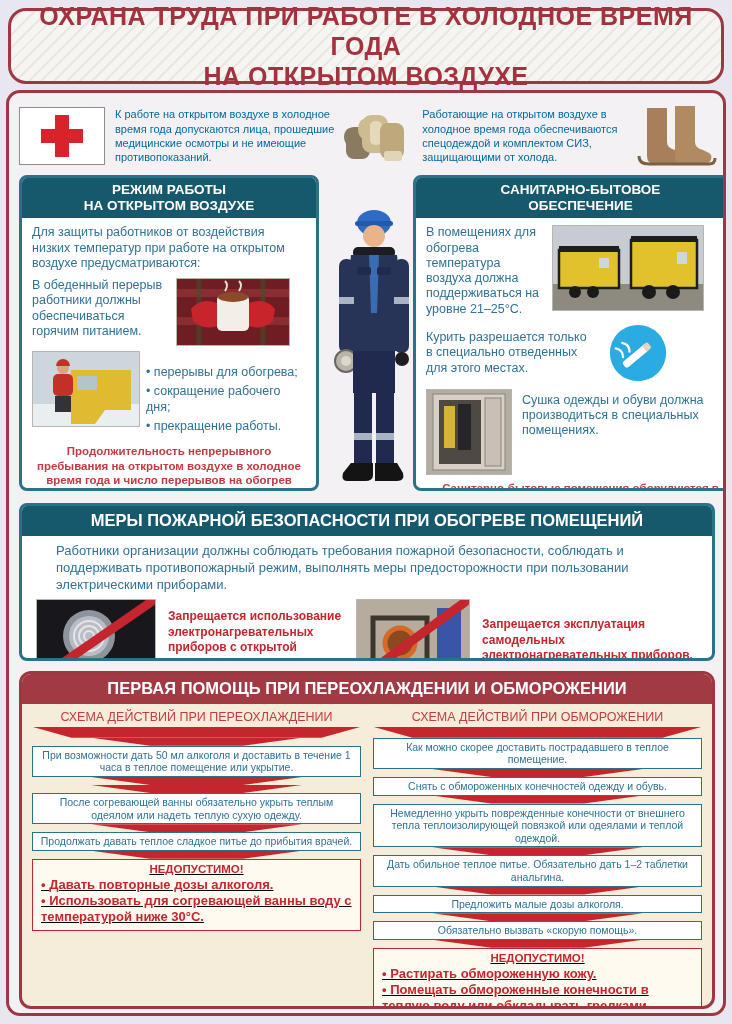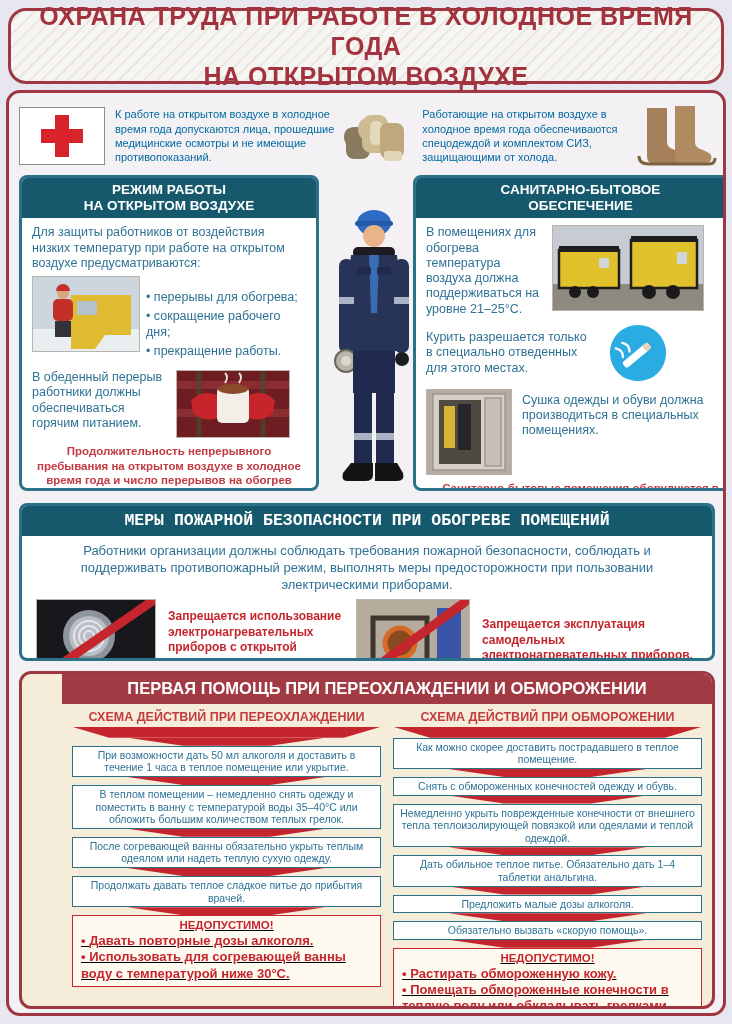--- a/index.html
+++ b/index.html
@@ -42,34 +42,34 @@
   .row{display:flex;align-items:flex-start;}
   .bullets{list-style:none;margin:14px 0 0 6px;padding:0;}
   .bullets li{margin:0 0 4px 0;}
   .bullets li:before{content:"• ";color:#2f7295;}
   .red-note{color:#c23b42;font-weight:bold;font-size:11.5px;line-height:1.25;text-align:center;margin-top:6px;}
   .photo{border:1px solid #b9b4ae;display:block;flex:0 0 auto;}
   
   .worker-wrap{position:absolute;left:300px;top:108px;width:130px;height:290px;z-index:5;}
   
   .panel-fire{left:10px;top:410px;width:696px;height:158px;}
-  .fire-header{font-size:16.5px;padding:5px 2px;font-family:Liberation Mono, monospace;}
-  .fire-intro{color:#2f7295;font-size:13px;line-height:1.3;text-align:center;margin:7px 34px 6px;}
+  .fire-header{font-size:16.5px;padding:5px 2px;}
+  .fire-intro{color:#2f7295;font-size:13px;line-height:1.3;text-align:left;margin:7px 34px 6px;}
   .fire-row{display:flex;justify-content:space-around;align-items:center;padding:0 14px;}
   .fire-item{display:flex;align-items:center;}
   .fire-ban{color:#c5262e;font-weight:bold;font-size:12px;line-height:1.3;margin-left:12px;}
   .fire-ban.one{width:188px;}
   .fire-ban.two{width:226px;}
   
   .panel-aid{position:absolute;left:10px;top:578px;width:696px;height:338px;box-sizing:border-box;
-    background:#f6ecda;border:3px solid #9e3742;border-radius:12px;overflow:hidden;padding-left:40px;}
+    background:#f6ecda;border:3px solid #9e3742;border-radius:12px;overflow:hidden;}
   .aid-header{background:#a23a44;color:#fff;font-weight:bold;text-align:center;font-size:16.5px;line-height:1.2;padding:5px 2px;}
   .aid-cols{display:flex;gap:12px;padding:3px 10px 8px;}
   .aid-col{flex:1;display:flex;flex-direction:column;}
-  .aid-col-title{color:#c23b42;font-weight:bold;font-size:12.5px;text-align:center;margin:3px 0 3px;}
+  .aid-col-title{color:#c23b42;font-weight:normal;font-size:12.5px;text-align:center;margin:3px 0 3px;}
   .banner-arrow{height:11px;background:#c5262e;clip-path:polygon(0 0,100% 0,88% 100%,12% 100%);flex:0 0 auto;}
   .step{background:#fff;border:1.5px solid #2b7188;color:#2f7295;font-size:10.5px;line-height:1.2;
     text-align:center;padding:2px 6px;flex:0 0 auto;}
   .step-arrow{height:8px;width:64%;margin:0 auto;background:#c5262e;clip-path:polygon(0 0,100% 0,72% 100%,28% 100%);flex:0 0 auto;}
   .ned-box{border:1.5px solid #c5262e;background:#fffaf0;padding:2px 8px 4px;text-decoration:underline;}
   .ned-title{color:#c5262e;font-weight:bold;font-size:11.5px;text-align:center;margin:1px 0 2px;}
   .ned-list{list-style:none;margin:0;padding:0;}
   .ned-list li{color:#c5262e;font-weight:bold;font-size:13px;line-height:1.25;}
   .ned-list li:before{content:"• ";}
 </style>
@@ -105,49 +105,49 @@
     </svg>
   </div>
 
   <div class="tpanel panel-left">
     <div class="tpanel-header">
       <div>РЕЖИМ РАБОТЫ</div>
       <div>НА ОТКРЫТОМ ВОЗДУХЕ</div>
     </div>
     <div class="tpanel-body">
       <div>Для защиты работников от воздействия низких температур при работе на открытом воздухе предусматриваются:</div>
-      <div class="row" style="margin-top:5px;">
-        <svg class="photo" width="106" height="74" viewBox="0 0 106 74">
-          <rect width="106" height="74" fill="#ccd6dc"></rect>
-          <rect y="52" width="106" height="22" fill="#e9eef1"></rect>
-          <path d="M38 18 h60 v40 h-26 l-10 14 h-24 z" fill="#e0ba30"></path>
-          <rect x="44" y="24" width="20" height="14" fill="#b5c3cc"></rect>
-          <circle cx="30" cy="16" r="6" fill="#d9a57f"></circle>
-          <path d="M23 14 a7 7 0 0 1 14 0 z" fill="#c23028"></path>
-          <rect x="20" y="22" width="20" height="22" rx="5" fill="#c23028"></rect>
-          <rect x="22" y="44" width="16" height="16" fill="#33323a"></rect>
-        </svg>
-        <ul class="bullets">
-          <li>перерывы для обогрева;</li>
-          <li>сокращение рабочего дня;</li>
-          <li>прекращение работы.</li>
-        </ul>
-      </div>
       <div class="row" style="margin-top:7px;">
         <div style="width:138px;">В обеденный перерыв работники должны обеспечиваться горячим питанием.</div>
         <svg class="photo" style="margin-left:6px;" width="112" height="66" viewBox="0 0 112 66">
           <rect width="112" height="66" fill="#6e1d22"></rect>
           <path d="M0 14 h112 M0 42 h112" stroke="#8a2d30" stroke-width="8"></path>
           <path d="M22 0 v66 M86 0 v66" stroke="#44502e" stroke-width="5" opacity=".6"></path>
           <path d="M14 30 q10 -12 26 -6 l6 20 q-16 10 -30 -2 z" fill="#c8242c"></path>
           <path d="M98 30 q-10 -12 -26 -6 l-6 20 q16 10 30 -2 z" fill="#c8242c"></path>
           <rect x="40" y="16" width="32" height="36" rx="5" fill="#f3efe8"></rect>
           <ellipse cx="56" cy="18" rx="15" ry="5" fill="#8a4b2a"></ellipse>
           <path d="M48 12 q4 -6 0 -10 M62 12 q4 -6 0 -10" stroke="#e8e2da" stroke-width="2" fill="none"></path>
         </svg>
+      </div>
+      <div class="row" style="margin-top:5px;">
+        <svg class="photo" width="106" height="74" viewBox="0 0 106 74">
+          <rect width="106" height="74" fill="#ccd6dc"></rect>
+          <rect y="52" width="106" height="22" fill="#e9eef1"></rect>
+          <path d="M38 18 h60 v40 h-26 l-10 14 h-24 z" fill="#e0ba30"></path>
+          <rect x="44" y="24" width="20" height="14" fill="#b5c3cc"></rect>
+          <circle cx="30" cy="16" r="6" fill="#d9a57f"></circle>
+          <path d="M23 14 a7 7 0 0 1 14 0 z" fill="#c23028"></path>
+          <rect x="20" y="22" width="20" height="22" rx="5" fill="#c23028"></rect>
+          <rect x="22" y="44" width="16" height="16" fill="#33323a"></rect>
+        </svg>
+        <ul class="bullets">
+          <li>перерывы для обогрева;</li>
+          <li>сокращение рабочего дня;</li>
+          <li>прекращение работы.</li>
+        </ul>
       </div>
       <div class="red-note">Продолжительность непрерывного пребывания на открытом воздухе в холодное время года и число перерывов на обогрев определяются в зависимости от категории работ и климатического региона.</div>
     </div>
   </div>
 
   <div class="worker-wrap">
     <svg width="130" height="290" viewBox="0 0 130 290">
       <ellipse cx="65" cy="22" rx="17" ry="13" fill="#2e6bc4"></ellipse>
       <rect x="46" y="20" width="38" height="5" rx="2.5" fill="#2458a8"></rect>
       <circle cx="65" cy="35" r="11" fill="#e9b489"></circle>
@@ -255,21 +255,20 @@
   <div class="panel-aid">
     <div class="aid-header">ПЕРВАЯ ПОМОЩЬ ПРИ ПЕРЕОХЛАЖДЕНИИ И ОБМОРОЖЕНИИ</div>
     <div class="aid-cols">
 
       <div class="aid-col">
         <div class="aid-col-title">СХЕМА ДЕЙСТВИЙ ПРИ ПЕРЕОХЛАЖДЕНИИ</div>
         <div class="banner-arrow"></div>
         <div class="step-arrow"></div>
         <div class="step">При возможности дать 50 мл алкоголя и доставить в течение 1 часа в теплое помещение или укрытие.</div>
         <div class="step-arrow"></div>
-        <div class="step">В теплом помещении – немедленно снять одежду и поместить в ванну с температурой воды 35–40°С или обложить большим количеством теплых грелок.</div>
         <div class="step-arrow"></div>
         <div class="step">После согревающей ванны обязательно укрыть теплым одеялом или надеть теплую сухую одежду.</div>
         <div class="step-arrow"></div>
         <div class="step">Продолжать давать теплое сладкое питье до прибытия врачей.</div>
         <div class="step-arrow"></div>
         <div class="ned-box">
           <div class="ned-title">НЕДОПУСТИМО!</div>
           <ul class="ned-list">
             <li>Давать повторные дозы алкоголя.</li>
             <li>Использовать для согревающей ванны воду с температурой ниже 30°С.</li>
@@ -279,21 +278,21 @@
 
       <div class="aid-col">
         <div class="aid-col-title">СХЕМА ДЕЙСТВИЙ ПРИ ОБМОРОЖЕНИИ</div>
         <div class="banner-arrow"></div>
         <div class="step">Как можно скорее доставить пострадавшего в теплое помещение.</div>
         <div class="step-arrow"></div>
         <div class="step">Снять с обмороженных конечностей одежду и обувь.</div>
         <div class="step-arrow"></div>
         <div class="step">Немедленно укрыть поврежденные конечности от внешнего тепла теплоизолирующей повязкой или одеялами и теплой одеждой.</div>
         <div class="step-arrow"></div>
-        <div class="step">Дать обильное теплое питье. Обязательно дать 1–4 таблетки анальгина.</div>
+        <div class="step">Дать обильное теплое питье. Обязательно дать 1–2 таблетки анальгина.</div>
         <div class="step-arrow"></div>
         <div class="step">Предложить малые дозы алкоголя.</div>
         <div class="step-arrow"></div>
         <div class="step">Обязательно вызвать «скорую помощь».</div>
         <div class="step-arrow"></div>
         <div class="ned-box">
           <div class="ned-title">НЕДОПУСТИМО!</div>
           <ul class="ned-list">
             <li>Растирать обмороженную кожу.</li>
             <li>Помещать обмороженные конечности в теплую воду или обкладывать грелками.</li>

